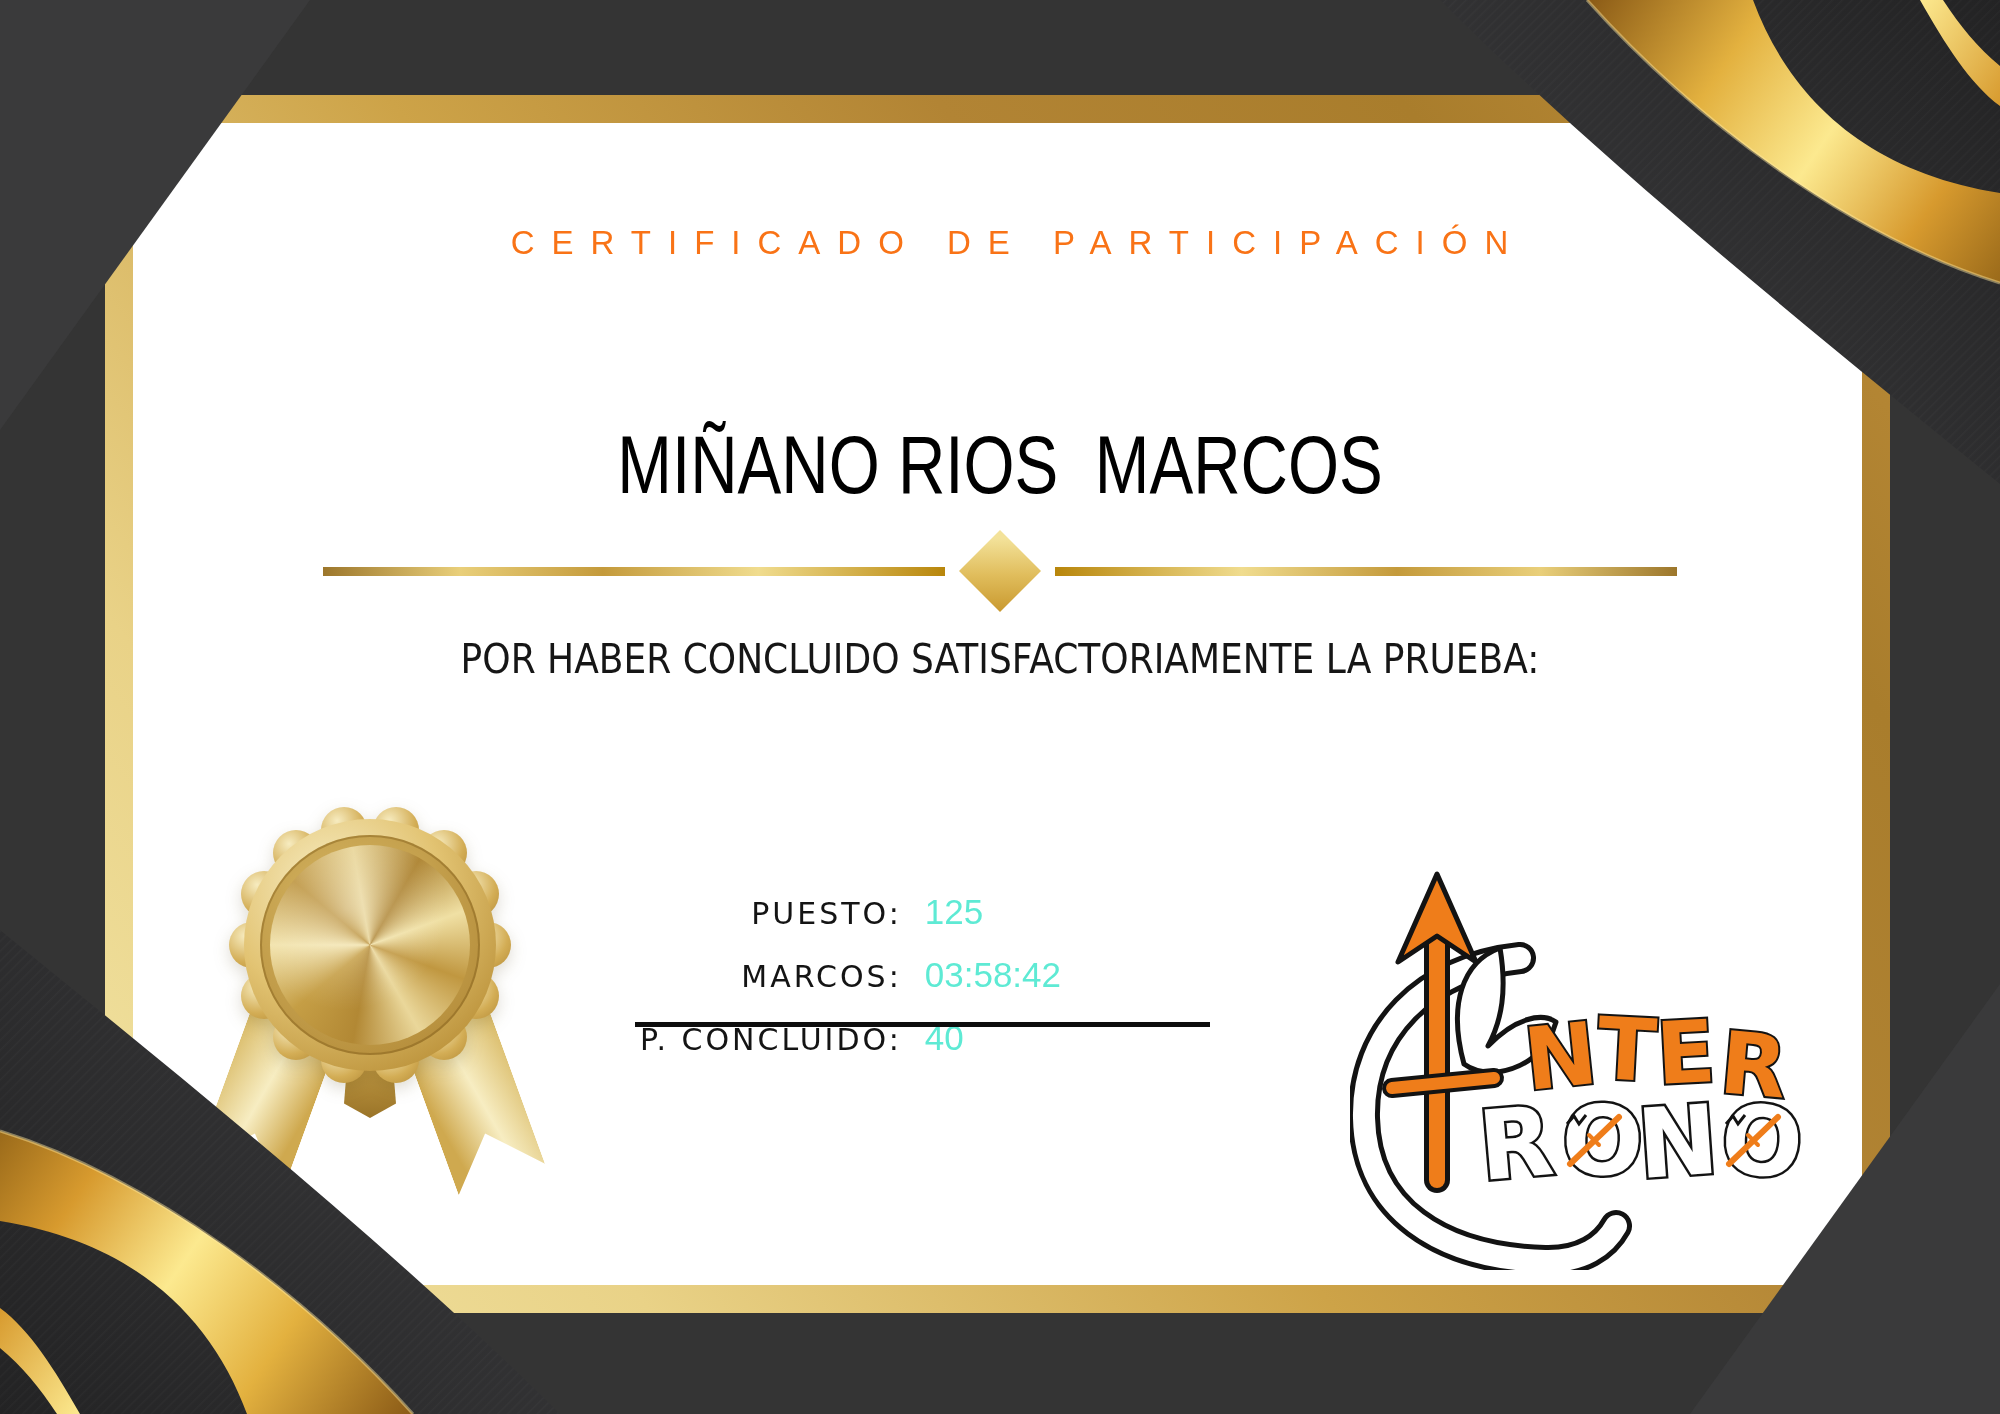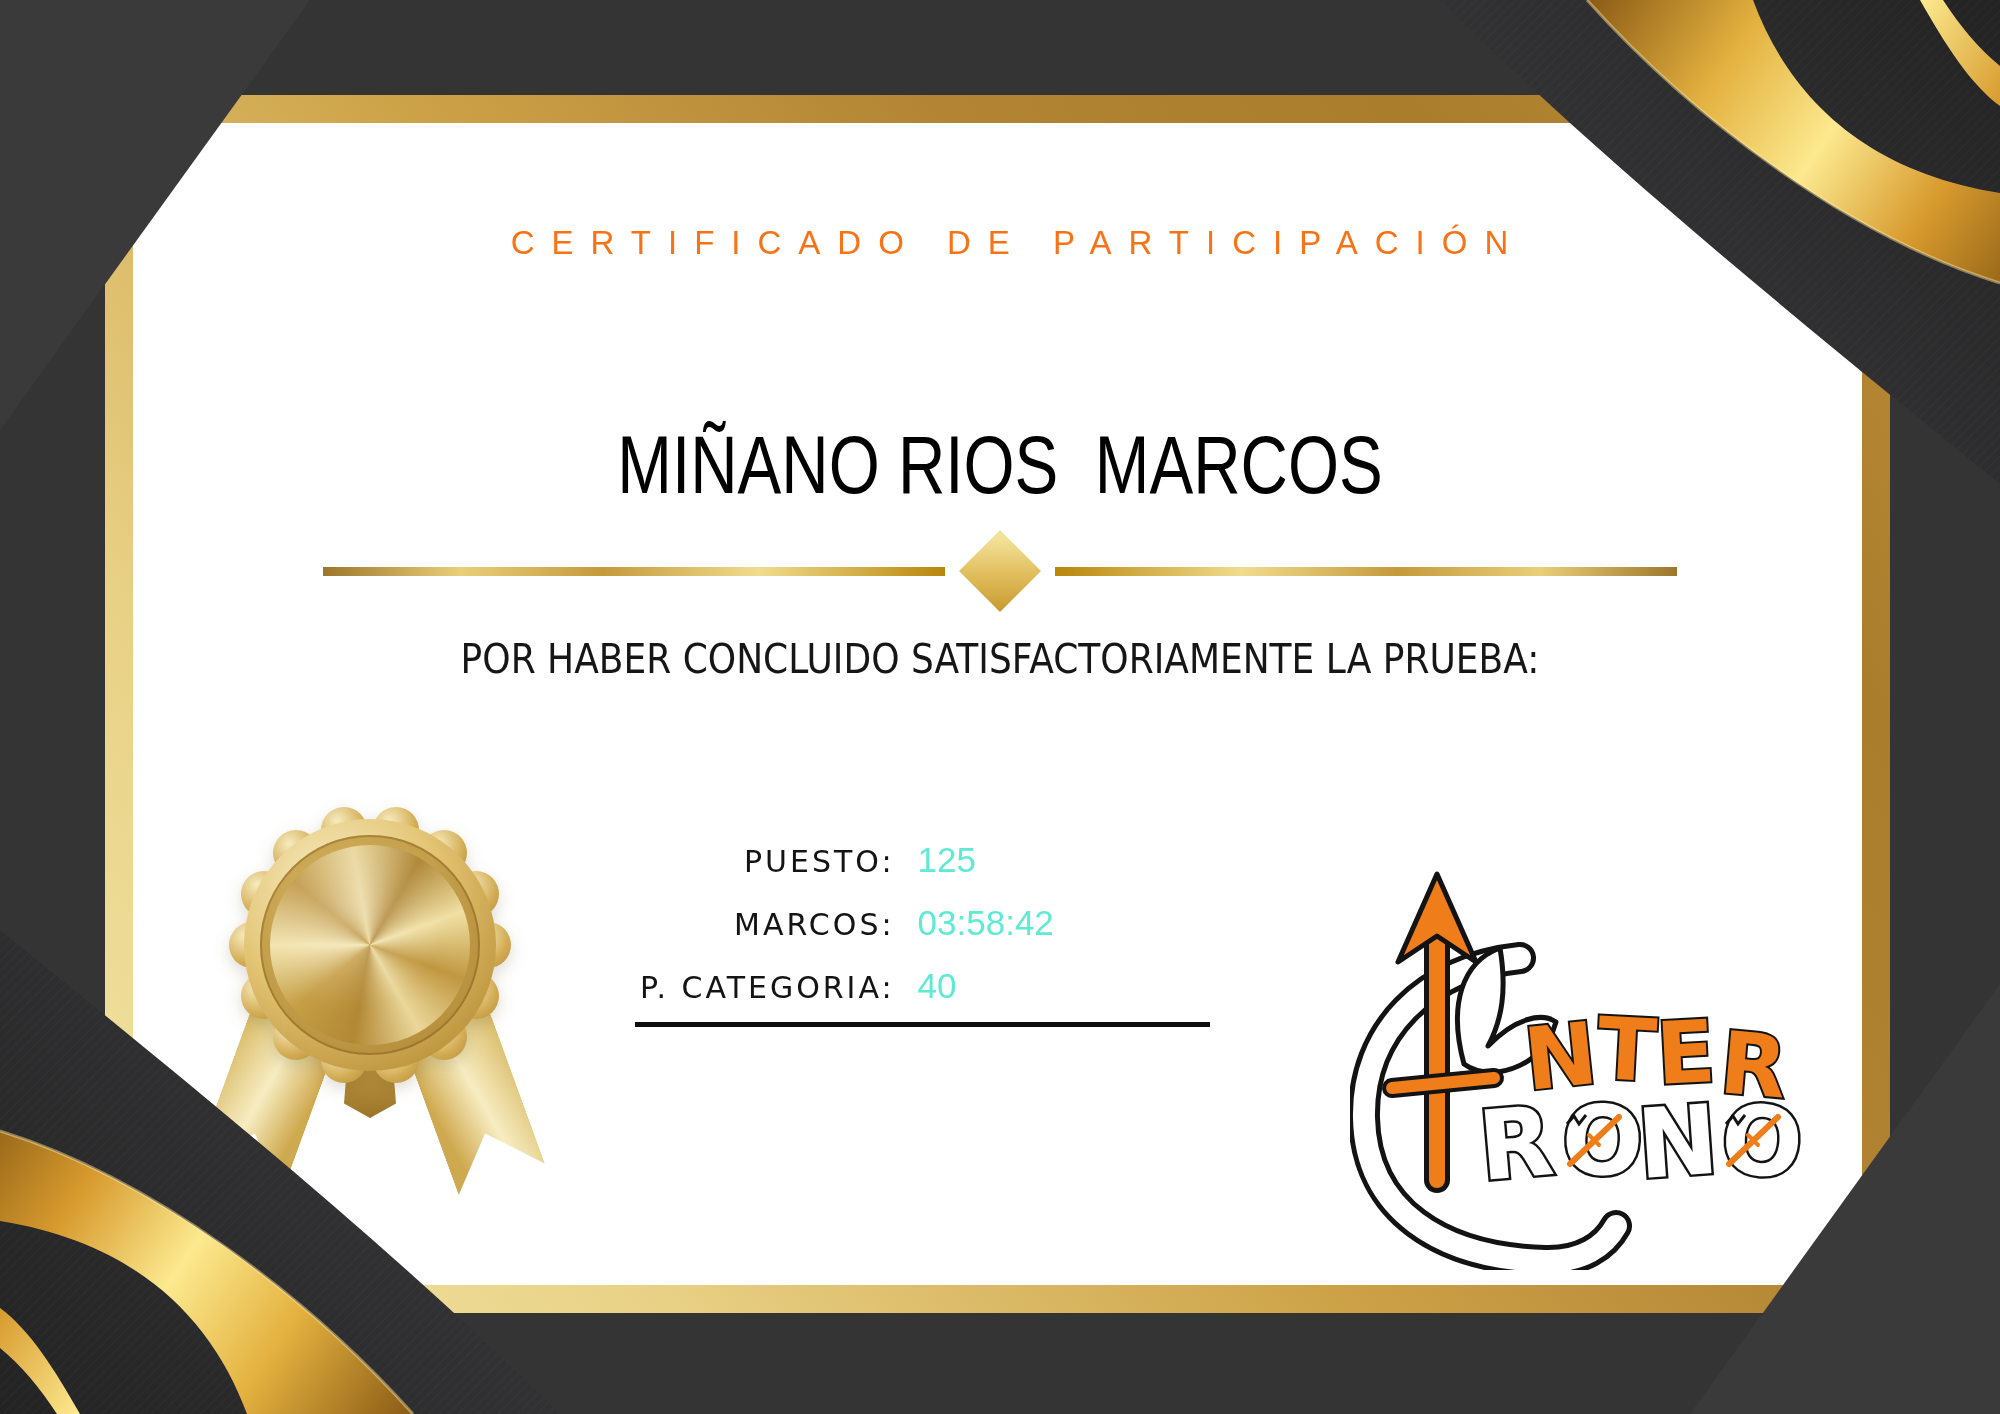--- a/index.html
+++ b/index.html
@@ -18,21 +18,21 @@
   .divider{position:absolute;left:0;right:0;top:528px;height:86px;display:flex;
            align-items:center;justify-content:center;gap:26px;}
   .div-line{width:622px;height:9px;
             background:linear-gradient(90deg,#9c762b,#e9cf7a 22%,#c49a3b 45%,#f0dc8e 70%,#b8860b 100%);}
   .div-line.right{background:linear-gradient(90deg,#b8860b,#f0dc8e 30%,#c49a3b 55%,#e9cf7a 78%,#9c762b 100%);}
   .div-diamond{width:58px;height:58px;transform:rotate(45deg);
                background:linear-gradient(135deg,#f3e29a 10%,#e0bd5c 55%,#c9992f 100%);}
   .cert-sub{position:absolute;left:0;right:0;top:636px;text-align:center;
             font-family:"DejaVu Sans",sans-serif;font-size:40px;font-weight:500;color:#161616;
             transform:scaleX(.9);letter-spacing:0px;white-space:pre;}
-  .fields{position:absolute;left:640px;top:840px;display:grid;
+  .fields{position:absolute;left:640px;top:892px;display:grid;
           grid-template-columns:auto auto;column-gap:34px;row-gap:13px;align-items:baseline;gap:23px;}
   .flabel{font-family:"DejaVu Sans",sans-serif;font-size:30px;letter-spacing:3px;
           color:#141414;text-align:right;white-space:pre;}
   .fval{font-family:"Liberation Sans",sans-serif;font-size:35px;color:#5eead4;white-space:pre;}
   .sig-line{position:absolute;left:635px;top:1022px;width:575px;height:5px;background:#0d0d0d;}
   
   .medal-wrap{position:absolute;left:180px;top:790px;width:380px;height:420px;}
   .ribbon{position:absolute;width:92px;height:175px;top:225px;
           background:linear-gradient(100deg,#d9ba66,#f7edc2 45%,#cfa94f 85%);
           clip-path:polygon(0 0,100% 0,100% 100%,50% 72%,0 100%);}
@@ -82,21 +82,21 @@
     <div class="div-line right"></div>
   </div>
 
   <div class="cert-sub">POR HABER CONCLUIDO SATISFACTORIAMENTE LA PRUEBA:</div>
 
   <div class="fields">
     <div class="flabel">PUESTO:</div>
     <div class="fval">125</div>
     <div class="flabel">MARCOS:</div>
     <div class="fval">03:58:42</div>
-    <div class="flabel">P. CATEGORIA:</div>
+    <div class="flabel">P. CONCLUIDO:</div>
     <div class="fval">40</div>
   </div>
 
   <div class="sig-line"></div>
 
   <div class="medal-wrap">
     <div class="ribbon left"></div>
     <div class="ribbon right"></div>
     <div class="ribbon-tab"></div>
     <div class="rosette" id="rosette">

